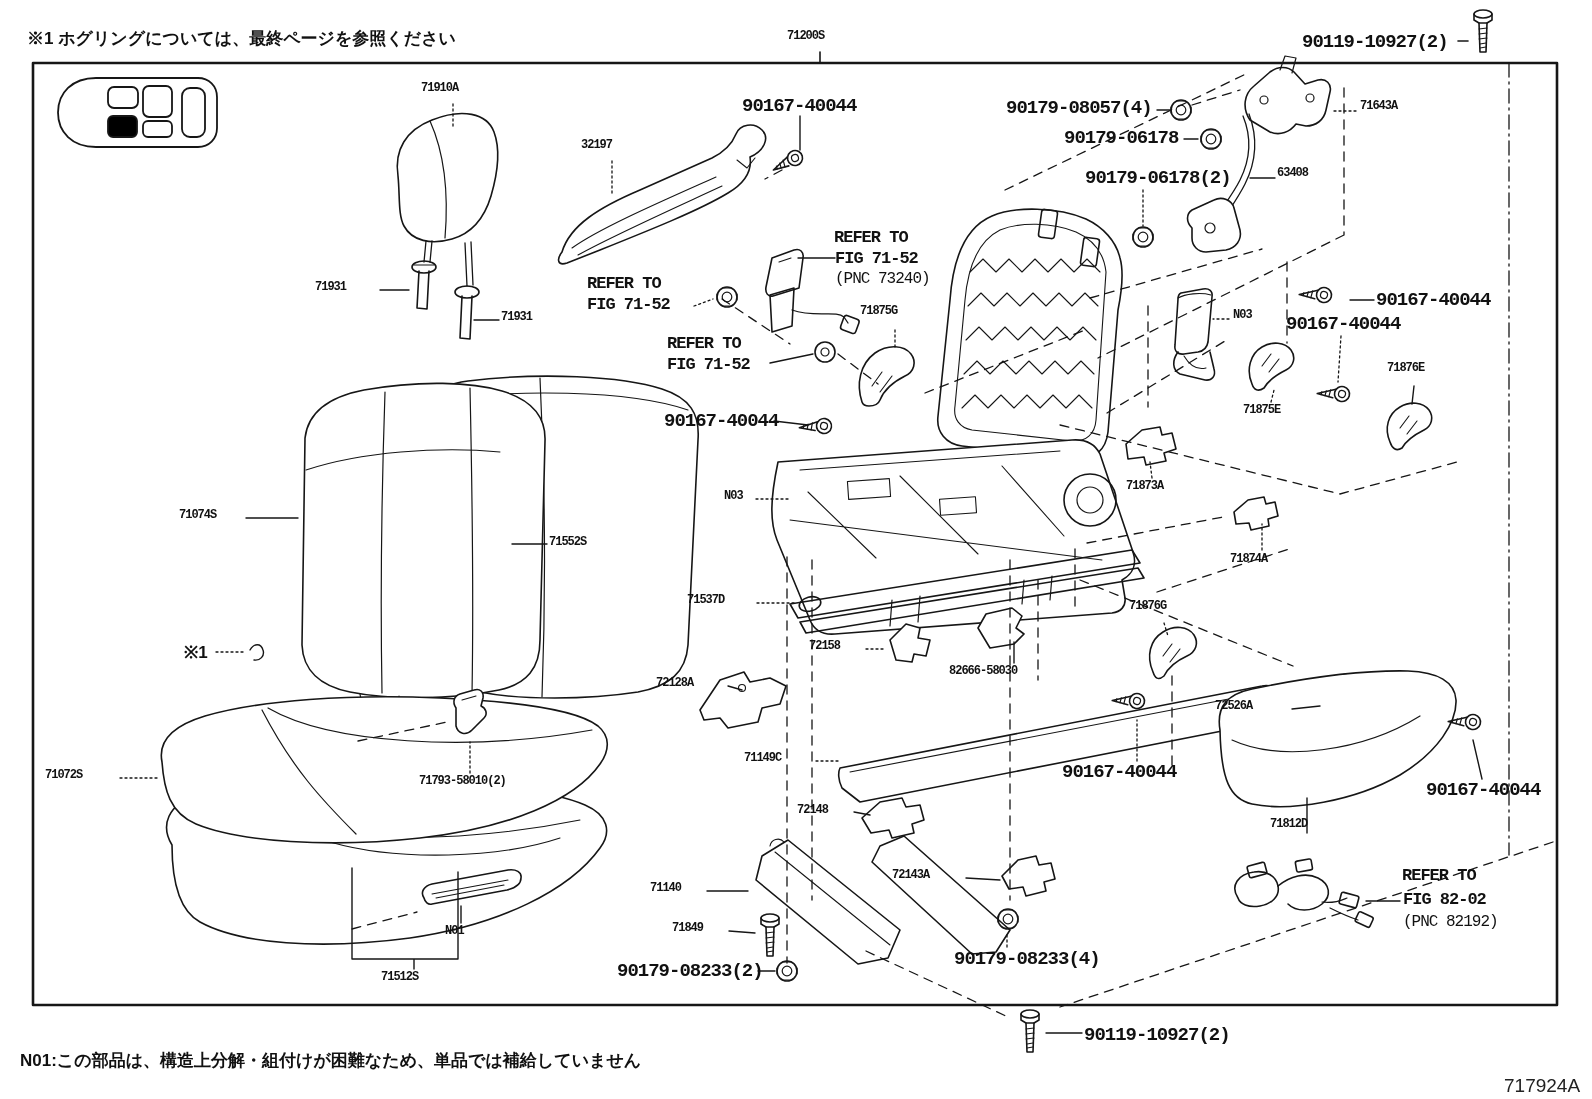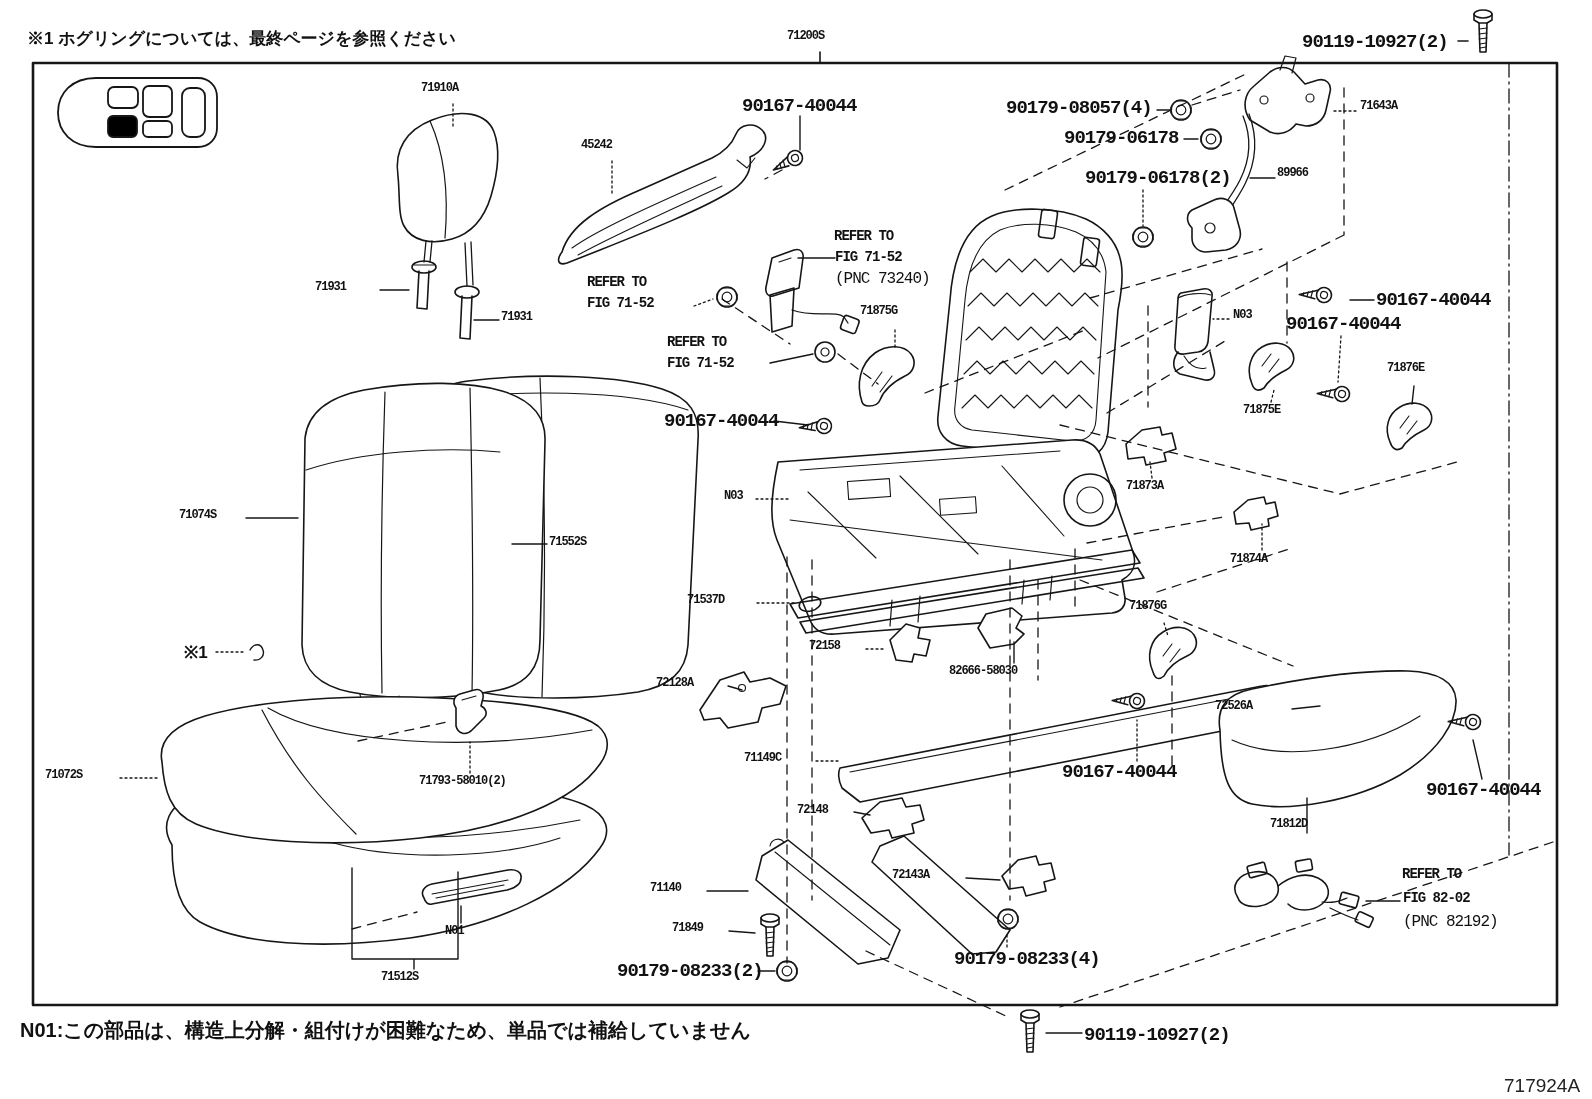--- a/index.html
+++ b/index.html
@@ -2,24 +2,24 @@
 <html><head>
 <meta charset="utf-8">
 <style>
   html,body{margin:0;padding:0;background:#fff;}
   #stage{position:relative;width:1592px;height:1099px;background:#ffffff;overflow:hidden;
          font-family:"Liberation Sans",sans-serif;text-align:center;}
   svg{position:absolute;left:0;top:0;}
   .lbl{position:absolute;white-space:nowrap;color:#111;line-height:1;}
   .pn{font-family:"Liberation Mono",monospace;font-weight:bold;font-size:12px;letter-spacing:-1px;}
   .fn{font-family:"Liberation Mono",monospace;font-weight:bold;font-size:19px;letter-spacing:-1px;}
-  .rt{font-family:"Liberation Mono",monospace;font-weight:bold;font-size:14px;letter-spacing:-1px;}
+  .rt{font-family:"Liberation Mono",monospace;font-weight:bold;font-size:17px;letter-spacing:-1px;}
   .rt-sub{font-family:"Liberation Mono",monospace;font-weight:normal;font-size:16px;letter-spacing:-1px;}
   .jp{font-family:"Liberation Sans",sans-serif;font-size:17px;font-weight:bold;color:#111;}
-  .jp-n{font-family:"Liberation Sans",sans-serif;font-size:20px;font-weight:bold;color:#111;}
+  .jp-n{font-family:"Liberation Sans",sans-serif;font-size:17px;font-weight:bold;color:#111;margin-top:32px;}
   .code{font-family:"Liberation Sans",sans-serif;font-size:19px;color:#222;}
 </style>
 </head>
 <body>
 
 <div id="stage">
 
 <svg width="1592" height="1099" viewBox="0 0 1592 1099" fill="none" stroke="#161616" stroke-width="1.6" stroke-linecap="round" stroke-linejoin="round">
   <defs>
     <g id="screw">
@@ -292,27 +292,27 @@
   <g stroke-width="1.3" stroke-dasharray="14 5 2 5">
     <path d="M1509,63 L1509,855"></path>
   </g>
 </svg>
 
 <div class="lbl jp" style="left:27px;top:30px">※1 ホグリングについては、最終ページを参照ください</div>
 <div class="lbl pn" style="left:787px;top:30px">71200S</div>
 <div class="lbl fn" style="left:1302px;top:33px">90119-10927(2)</div>
 
 <div class="lbl pn" style="left:421px;top:82px">71910A</div>
-<div class="lbl pn" style="left:581px;top:139px">45242</div>
+<div class="lbl pn" style="left:581px;top:139px">32197</div>
 <div class="lbl fn" style="left:742px;top:97px">90167-40044</div>
 <div class="lbl fn" style="left:1006px;top:99px">90179-08057(4)</div>
 <div class="lbl pn" style="left:1360px;top:100px">71643A</div>
 <div class="lbl fn" style="left:1064px;top:129px">90179-06178</div>
 <div class="lbl fn" style="left:1085px;top:169px">90179-06178(2)</div>
-<div class="lbl pn" style="left:1277px;top:167px">89966</div>
+<div class="lbl pn" style="left:1277px;top:167px">63408</div>
 
 <div class="lbl pn" style="left:315px;top:281px">71931</div>
 <div class="lbl pn" style="left:501px;top:311px">71931</div>
 
 <div class="lbl rt" style="left:587px;top:275px">REFER TO</div>
 <div class="lbl rt" style="left:587px;top:296px">FIG 71-52</div>
 <div class="lbl rt" style="left:834px;top:229px">REFER TO</div>
 <div class="lbl rt" style="left:835px;top:250px">FIG 71-52</div>
 <div class="lbl rt-sub" style="left:835px;top:271px">(PNC 73240)</div>
 <div class="lbl rt" style="left:667px;top:335px">REFER TO</div>

